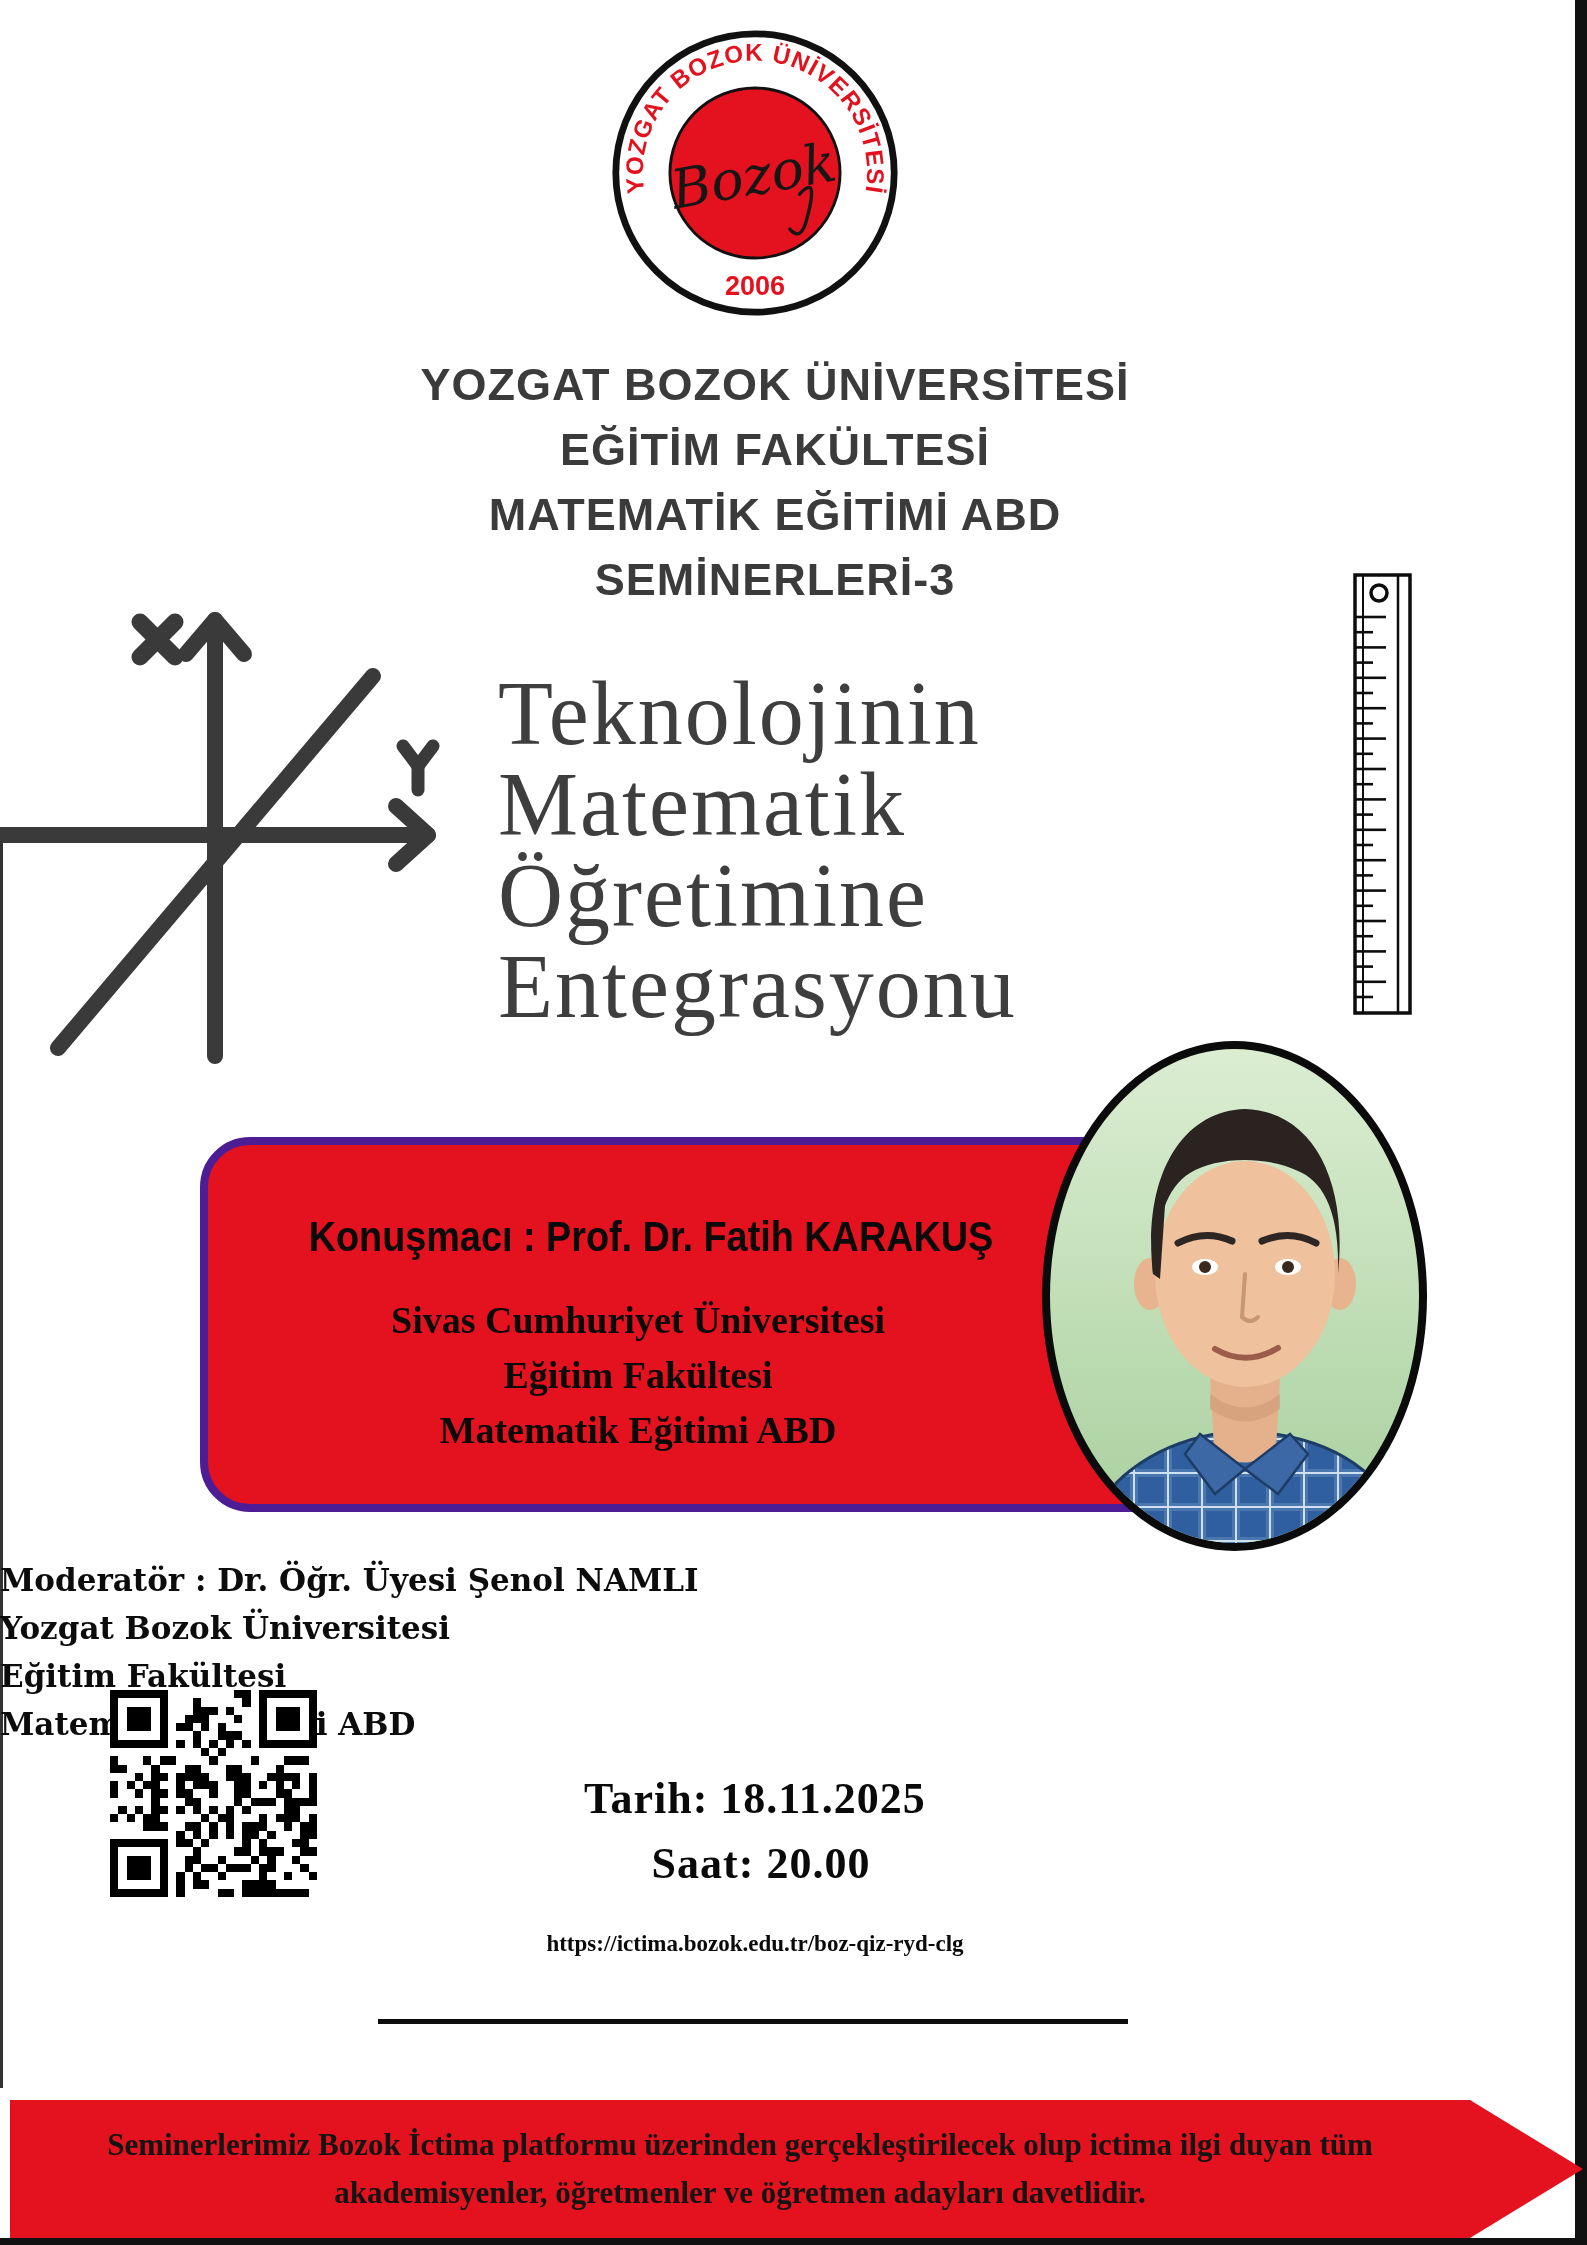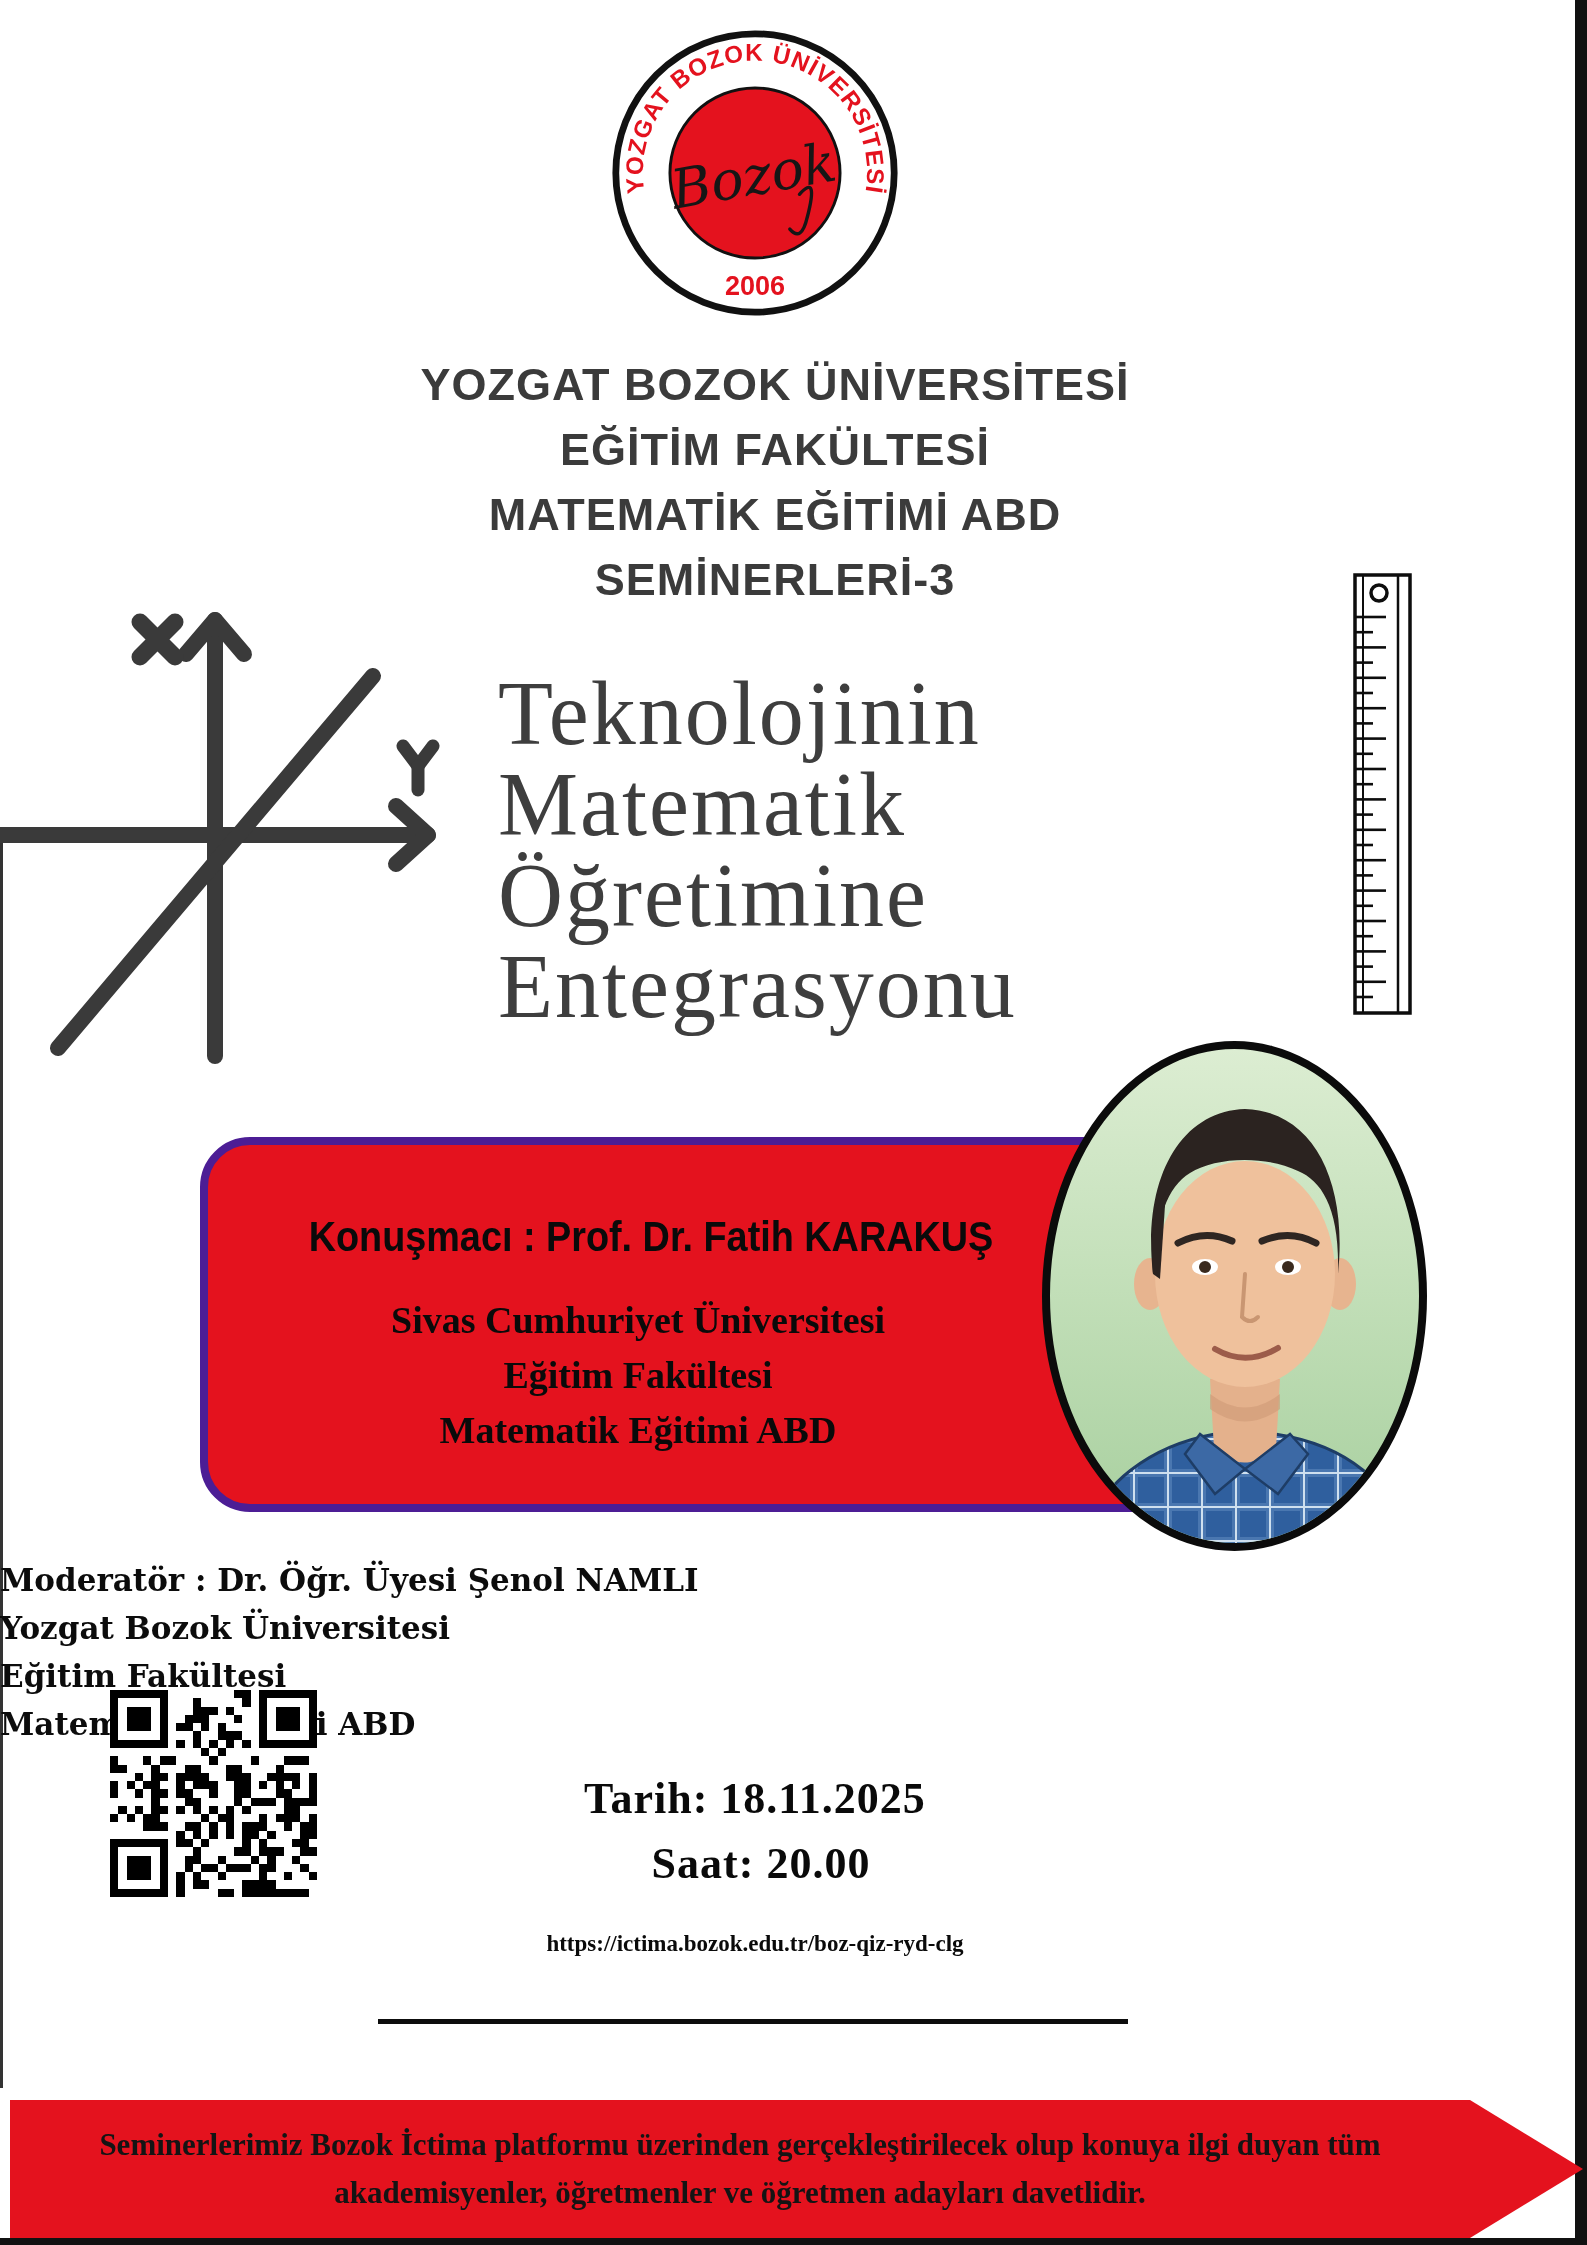--- a/index.html
+++ b/index.html
@@ -524,18 +524,18 @@
   <div class="event-block">
     <div class="event-date">Tarih: 18.11.2025</div>
     <div class="event-time">Saat: 20.00</div>
     <div class="event-url">https://ictima.bozok.edu.tr/boz-qiz-ryd-clg</div>
   </div>
 
   <div class="divider"></div>
 
   <div class="banner">
     <div class="banner-text">
-      <div>Seminerlerimiz Bozok İctima platformu üzerinden gerçekleştirilecek olup konuya ilgi duyan tüm</div>
+      <div>Seminerlerimiz Bozok İctima platformu üzerinden gerçekleştirilecek olup ictima ilgi duyan tüm</div>
       <div>akademisyenler, öğretmenler ve öğretmen adayları davetlidir.</div>
     </div>
   </div>
 
 </div>
 
 </body></html>

